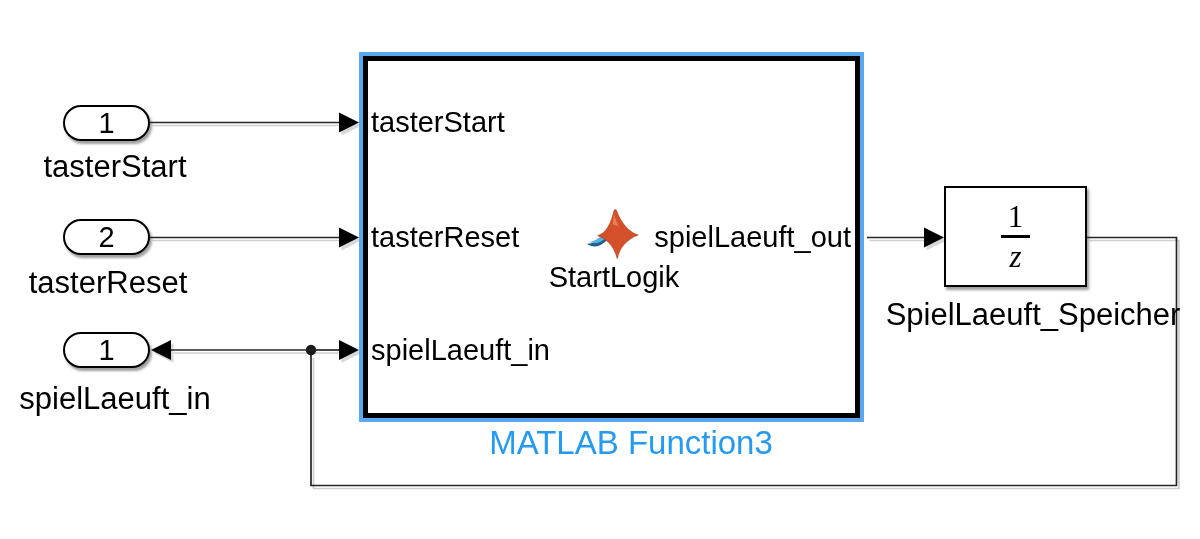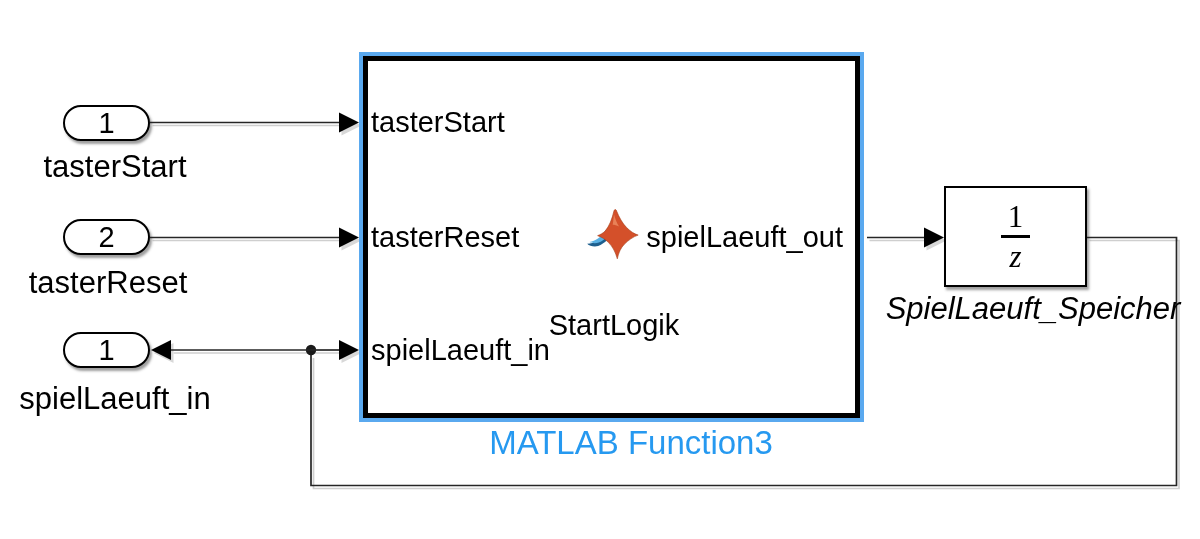--- a/index.html
+++ b/index.html
@@ -25,21 +25,21 @@
   .mlfb {
     position:absolute; left:363px; top:56px; width:497px; height:362px;
     box-sizing:border-box; background:#fff; border:5px solid #000;
     box-shadow:0 0 0 4px #5aa9ef;
   }
   .mlfb .pl {
     position:absolute; font-size:29px; line-height:34px; white-space:nowrap;
   }
   .mlfb .fn-name {
     position:absolute; left:246px; top:201px; transform:translateX(-50%);
-    font-size:29px; line-height:1.1; white-space:nowrap;margin-top:48px;
+    font-size:29px; line-height:1.1; white-space:nowrap;
   }
   .mlfb .logo { position:absolute; left:218px; top:148px; }
   
   .udelay {
     position:absolute; left:944px; top:186px; width:143px; height:101px;
     box-sizing:border-box; background:#fff; border:2.5px solid #000;
     display:flex; align-items:center; justify-content:center;
     box-shadow:2px 3px 2.5px rgba(40,40,40,0.45);
   }
   .frac { font-family:"Liberation Serif", serif; font-size:31px; line-height:1; text-align:center; }
@@ -115,34 +115,34 @@
 
   <div class="oval" style="left:63px; top:332px;">
     <span>1</span>
   </div>
   <div class="lbl" style="left:115px; top:382px;">spielLaeuft_in</div>
 
   <div class="mlfb">
     <div class="pl" style="left:3px; top:44px;">tasterStart</div>
     <div class="pl" style="left:3px; top:159px;">tasterReset</div>
     <div class="pl" style="left:3px; top:272px;">spielLaeuft_in</div>
-    <div class="pl" style="right:12px; top:159px;">spielLaeuft_out</div>
+    <div class="pl" style="right:4px; top:159px;">spielLaeuft_out</div>
 
     <svg class="logo" width="58" height="51" viewBox="0 0 100 88">
       <path fill="#1e5f8e" d="M2 60 C14 60 26 52 34 41 L44 29 L50 36 C42 50 32 60 21 64 C14 66 6 64 2 60 Z"></path>
       <path fill="#58b0e3" d="M6 57 C16 56 26 48 33 38 L43 28 L47 33 C40 45 31 54 22 58 C16 60 10 59 6 57 Z"></path>
       <path fill="#d4502a" stroke="#a33c16" stroke-width="1" d="M33 38 C40 30 45 17 48 4 C49 0 52 0 53 4 C57 14 63 25 70 32 C76 38 83 43 90 45 C81 48 73 54 66 61 C60 67 56 76 54 86 C51 75 46 65 39 58 C34 53 27 48 20 46 C25 44 29 42 33 38 Z"></path>
       <path fill="#eb8a5f" opacity="0.85" d="M48 8 C50 16 53 24 57 30 C53 28 49 27 46 27 C47 21 48 14 48 8 Z"></path>
     </svg>
     <div class="fn-name">StartLogik</div>
   </div>
   <div class="lbl blue" style="left:631px; top:425px;text-align:right;">MATLAB Function3</div>
 
   <div class="udelay">
     <div class="frac">
       <div class="num">1</div>
       <div class="bar"></div>
       <div class="den">z</div>
     </div>
   </div>
-  <div class="lbl" style="left:1033px; top:292px;font-style:italic;">SpielLaeuft_Speicher</div>
+  <div class="lbl" style="left:1033px; top:298px;">SpielLaeuft_Speicher</div>
 
 </div>
 
 </body></html>

